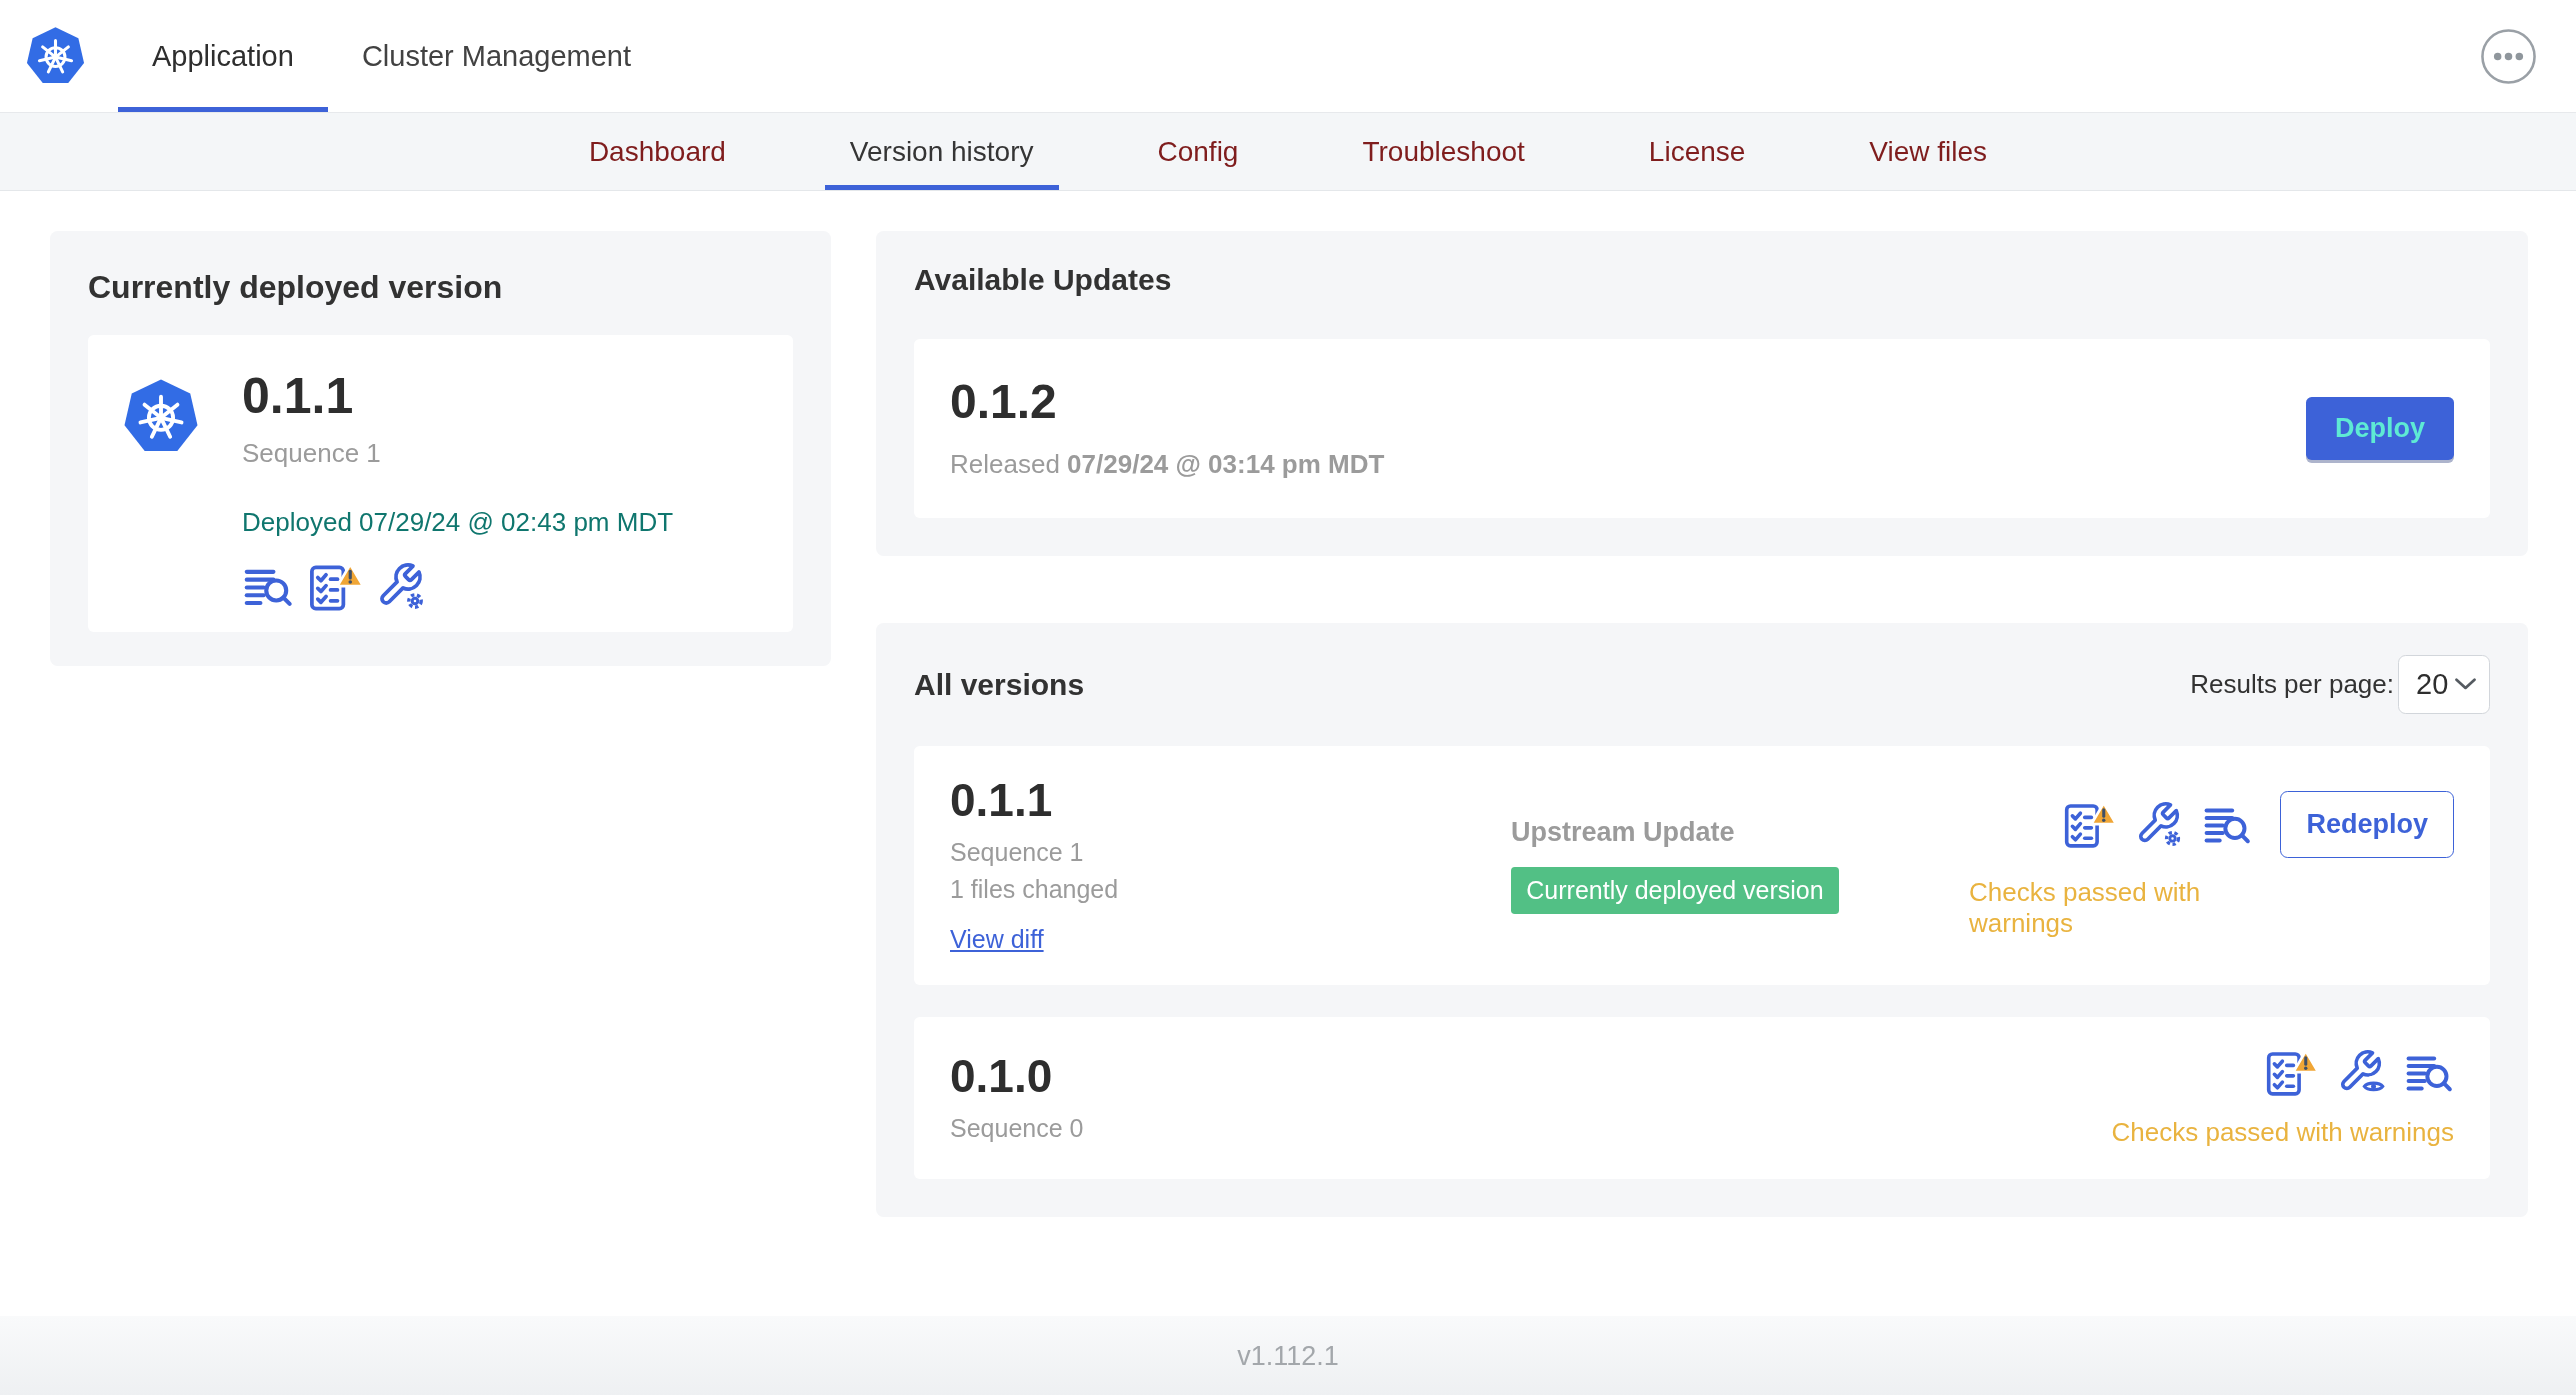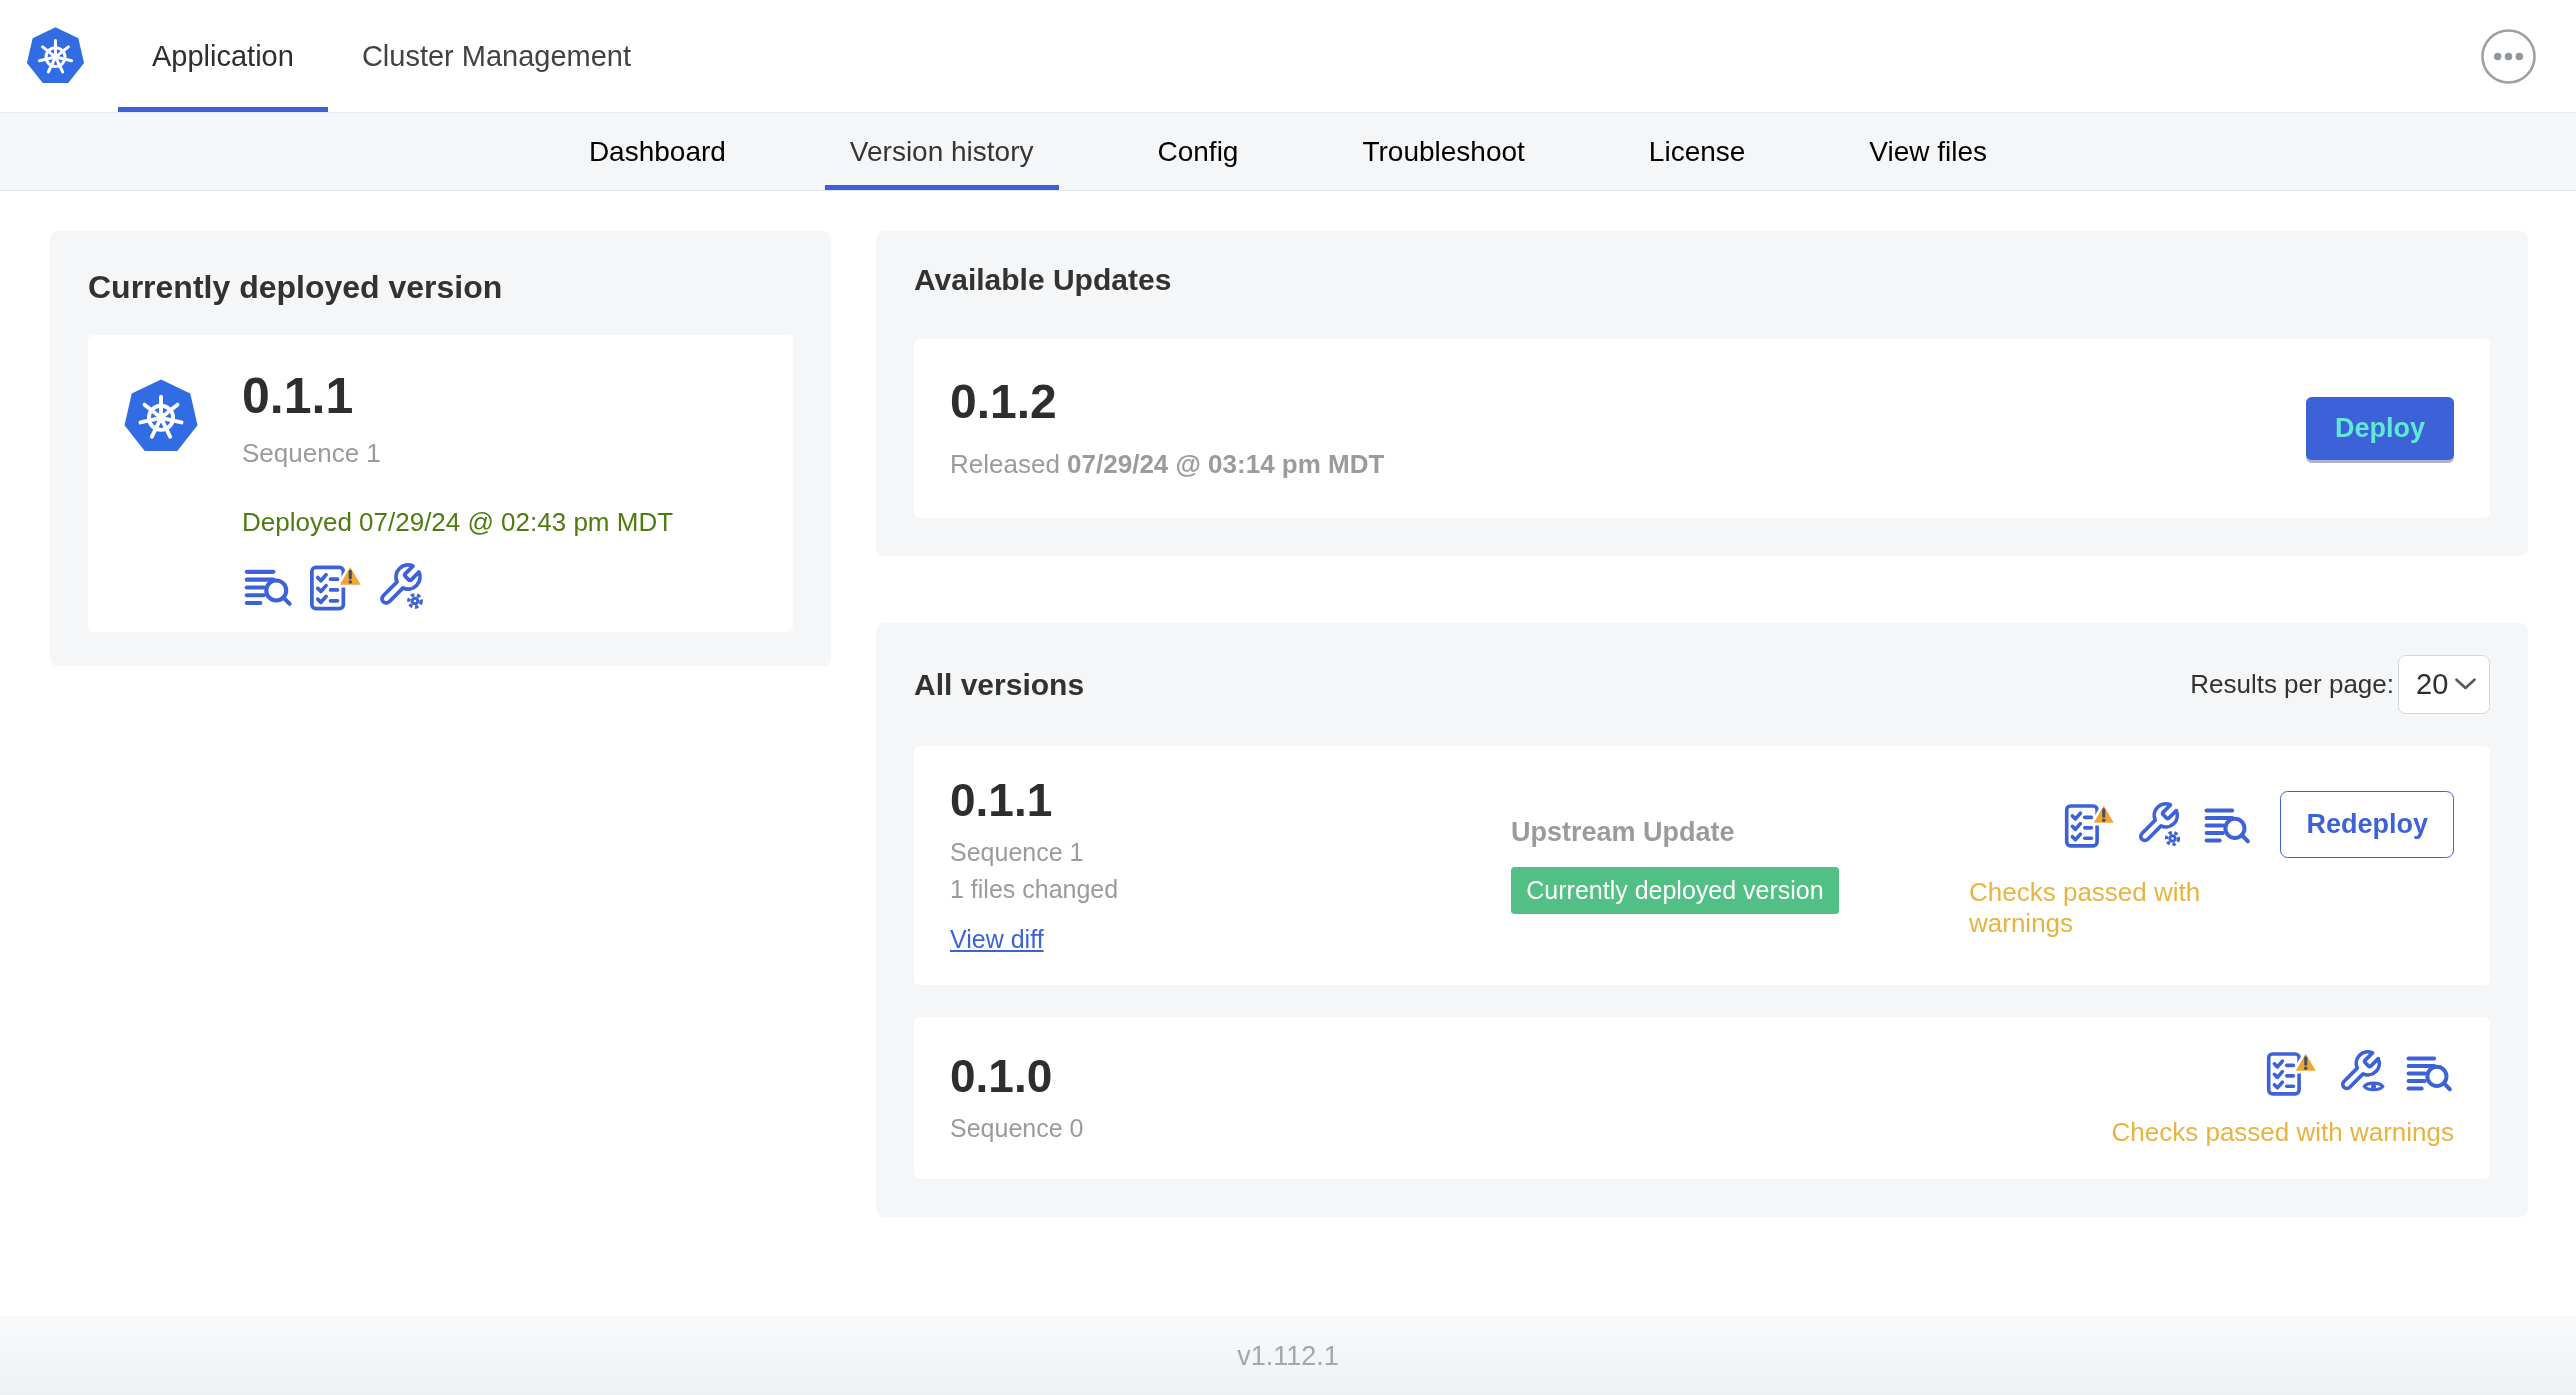--- a/index.html
+++ b/index.html
@@ -13,38 +13,38 @@
   .top-tabs{display:flex;align-items:stretch;}
   .top-tab{display:flex;align-items:center;padding:5.7px 34px 0;font-size:29px;color:#424242;
            border-bottom:5.7px solid transparent;cursor:pointer;}
   .top-tab.active{color:#2e2e2e;border-bottom-color:#3d62d8;}
   .menu-btn{margin-left:auto;align-self:center;margin-right:38px;width:59px;height:59px;
             border-radius:50%;background:#fff;border:none;padding:0;cursor:pointer;flex:0 0 auto;}
 
   
   .subnav{height:78px;background:#f4f6f8;border-bottom:1px solid #e4e7ea;display:flex;
           justify-content:center;gap:74px;box-sizing:border-box;}
-  .subnav-tab{display:flex;align-items:center;padding:5.7px 25px 0;font-size:28px;color:#000000;
+  .subnav-tab{display:flex;align-items:center;padding:5.7px 25px 0;font-size:28px;color:#7f1d1d;
               border-bottom:5.7px solid transparent;cursor:pointer;}
   .subnav-tab.active{color:#353535;border-bottom-color:#3d62d8;}
 
   
   .main{display:flex;align-items:flex-start;padding:40px 48px 0 50px;gap:45px;}
   .panel{background:#f5f6f8;border-radius:7.6px;box-sizing:border-box;}
   .panel-title{font-size:30px;font-weight:bold;color:#323232;margin:0;}
 
   
   .deployed-card{width:781px;height:435px;padding:38px;flex:0 0 auto;}
   .deployed-card .panel-title{font-size:32px;}
   .deployed-inner{background:#fff;border-radius:5.7px;margin-top:29px;height:297px;
                   padding:36px 34px;box-sizing:border-box;display:flex;}
   .k8s-big{width:78px;height:84px;flex:0 0 auto;margin-right:42px;margin-top:3.8px;}
   .ver-xl{font-size:50px;font-weight:bold;color:#2e2e2e;line-height:1;}
   .seq-line{margin-top:17px;font-size:26px;color:#9b9b9b;}
-  .deployed-at{margin-top:38px;font-size:26px;color:#4d7c0f;}
+  .deployed-at{margin-top:38px;font-size:26px;color:#0f766e;}
   .icon-row{margin-top:23px;display:flex;align-items:center;gap:11.5px;}
   .icon-row svg,.vr-icons svg{display:block;cursor:pointer;}
 
   
   .right-col{flex:1;display:flex;flex-direction:column;}
   .updates-card{padding:32px 38px 38px;}
   .update-row{margin-top:42px;background:#fff;border-radius:5.7px;height:179px;display:flex;
               align-items:center;padding:0 36px;box-sizing:border-box;}
   .ver-lg{font-size:48px;font-weight:bold;color:#2e2e2e;line-height:1;}
   .released{margin-top:23px;font-size:26px;color:#9b9b9b;}

